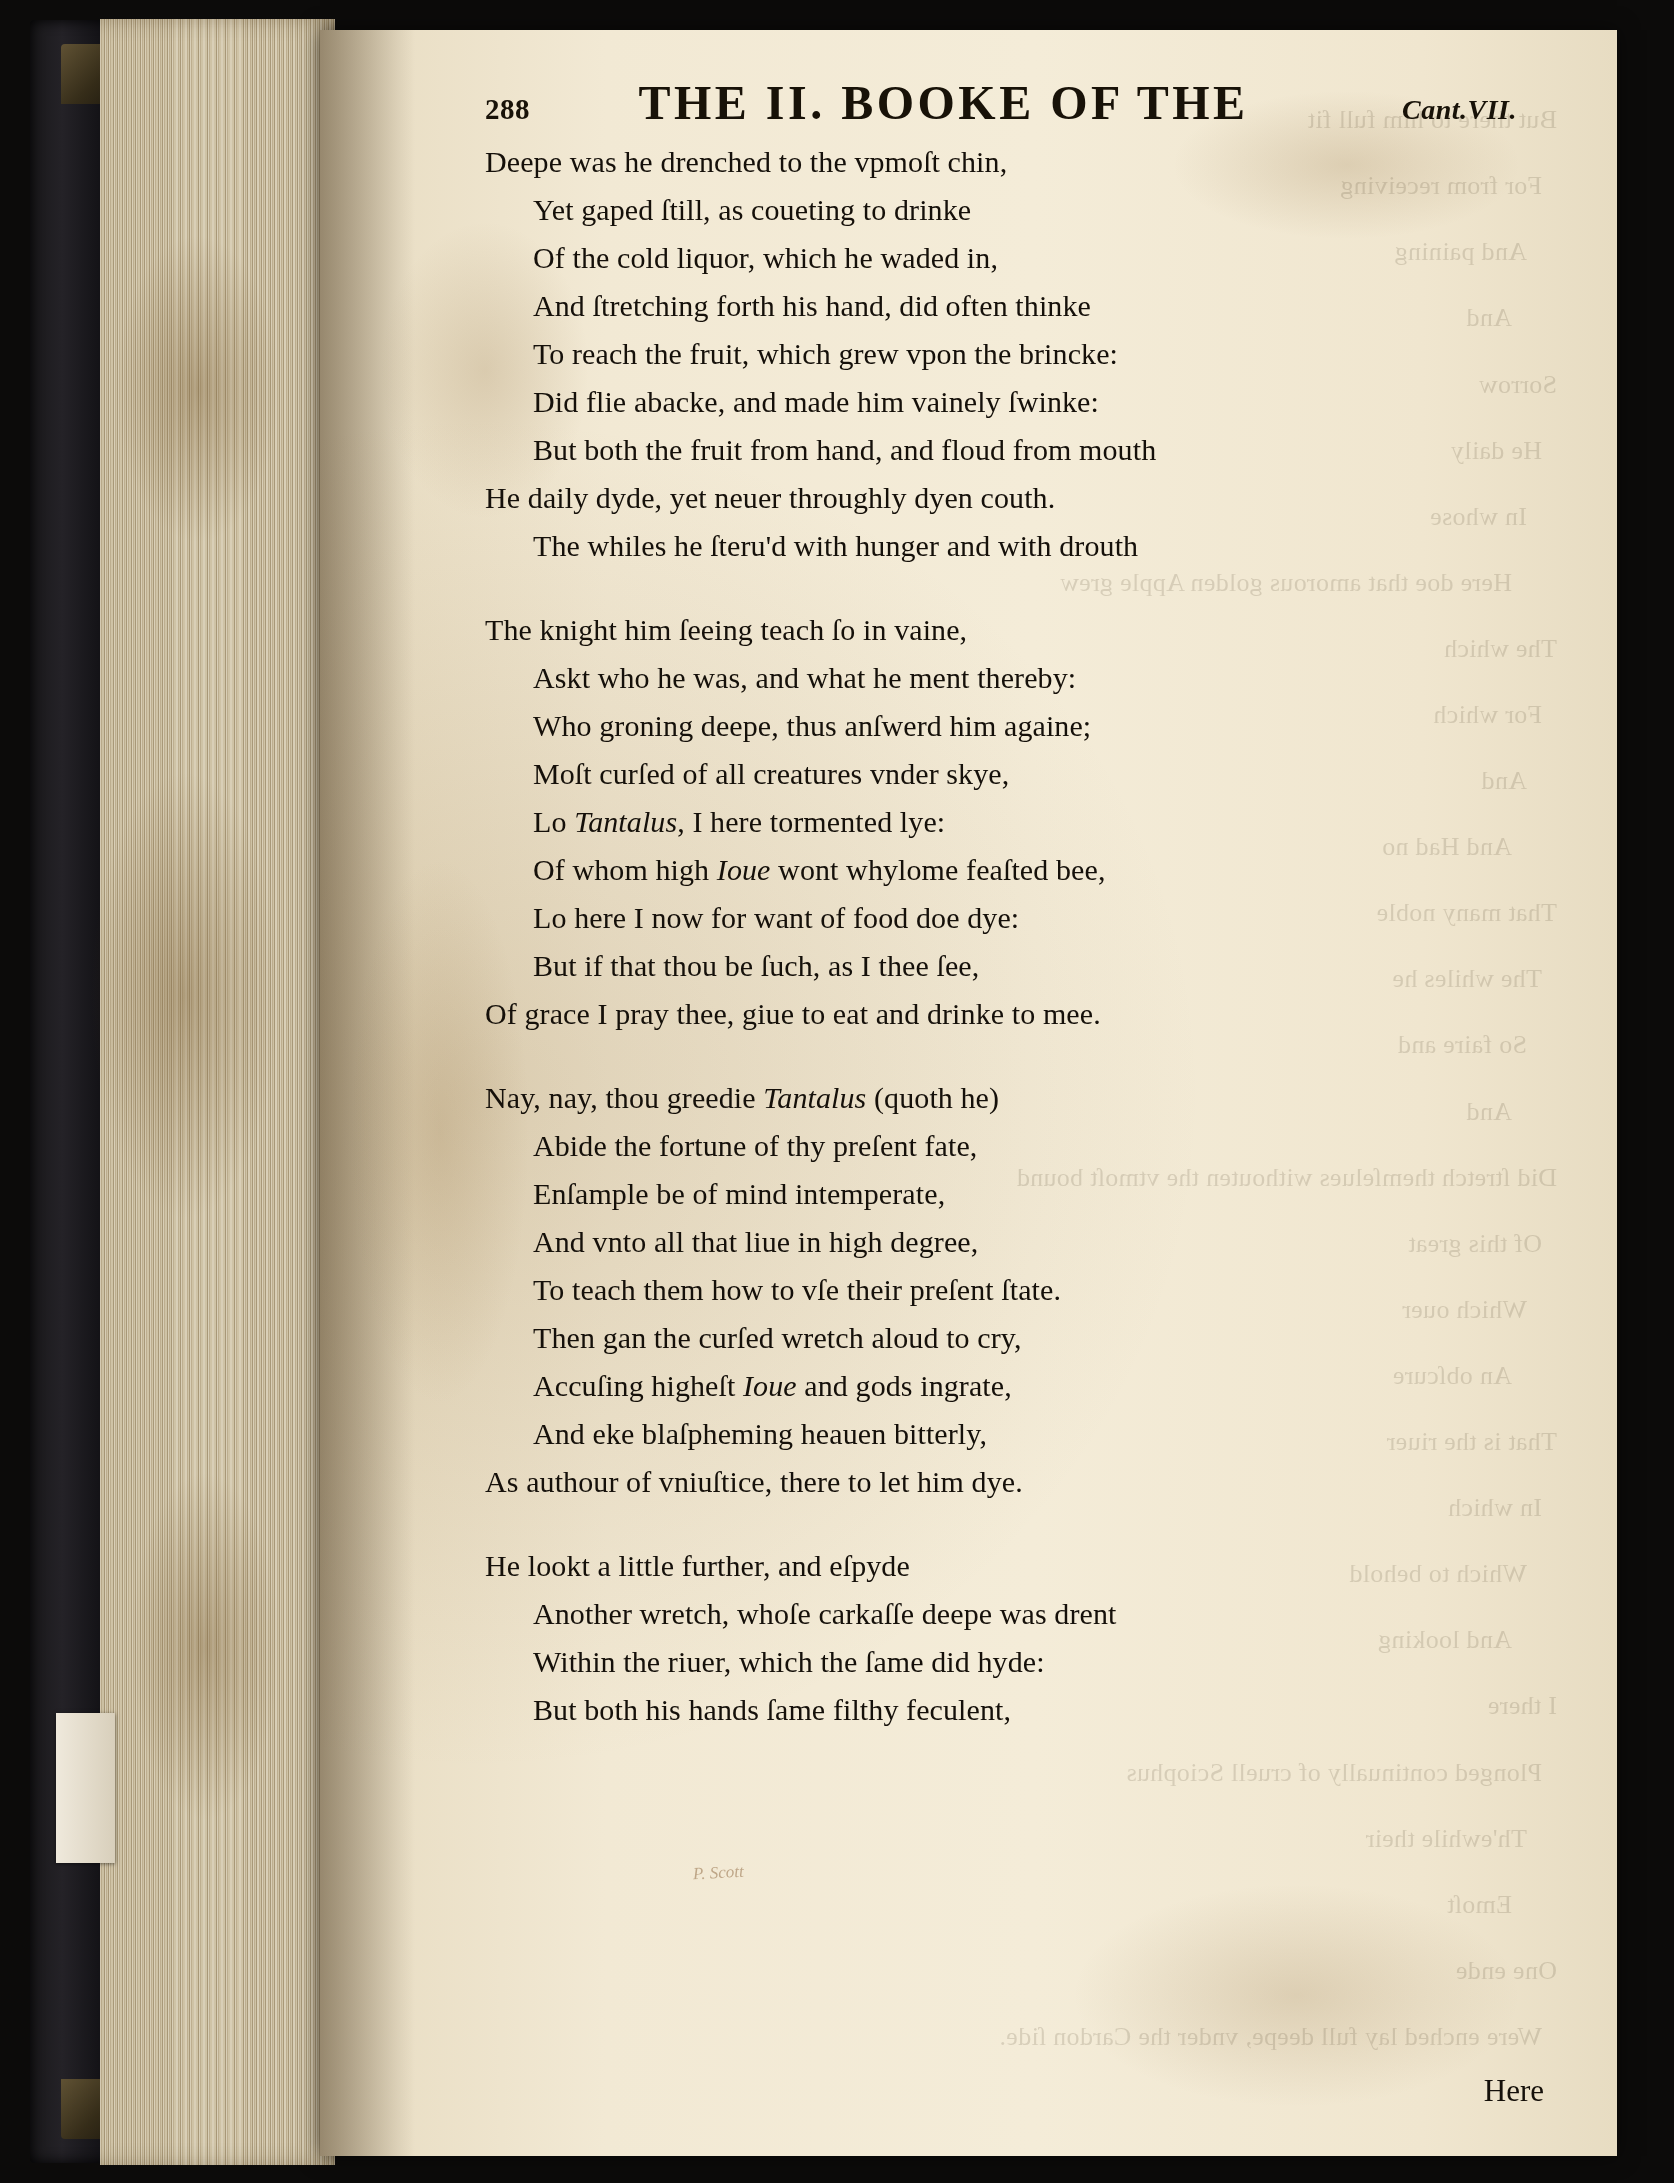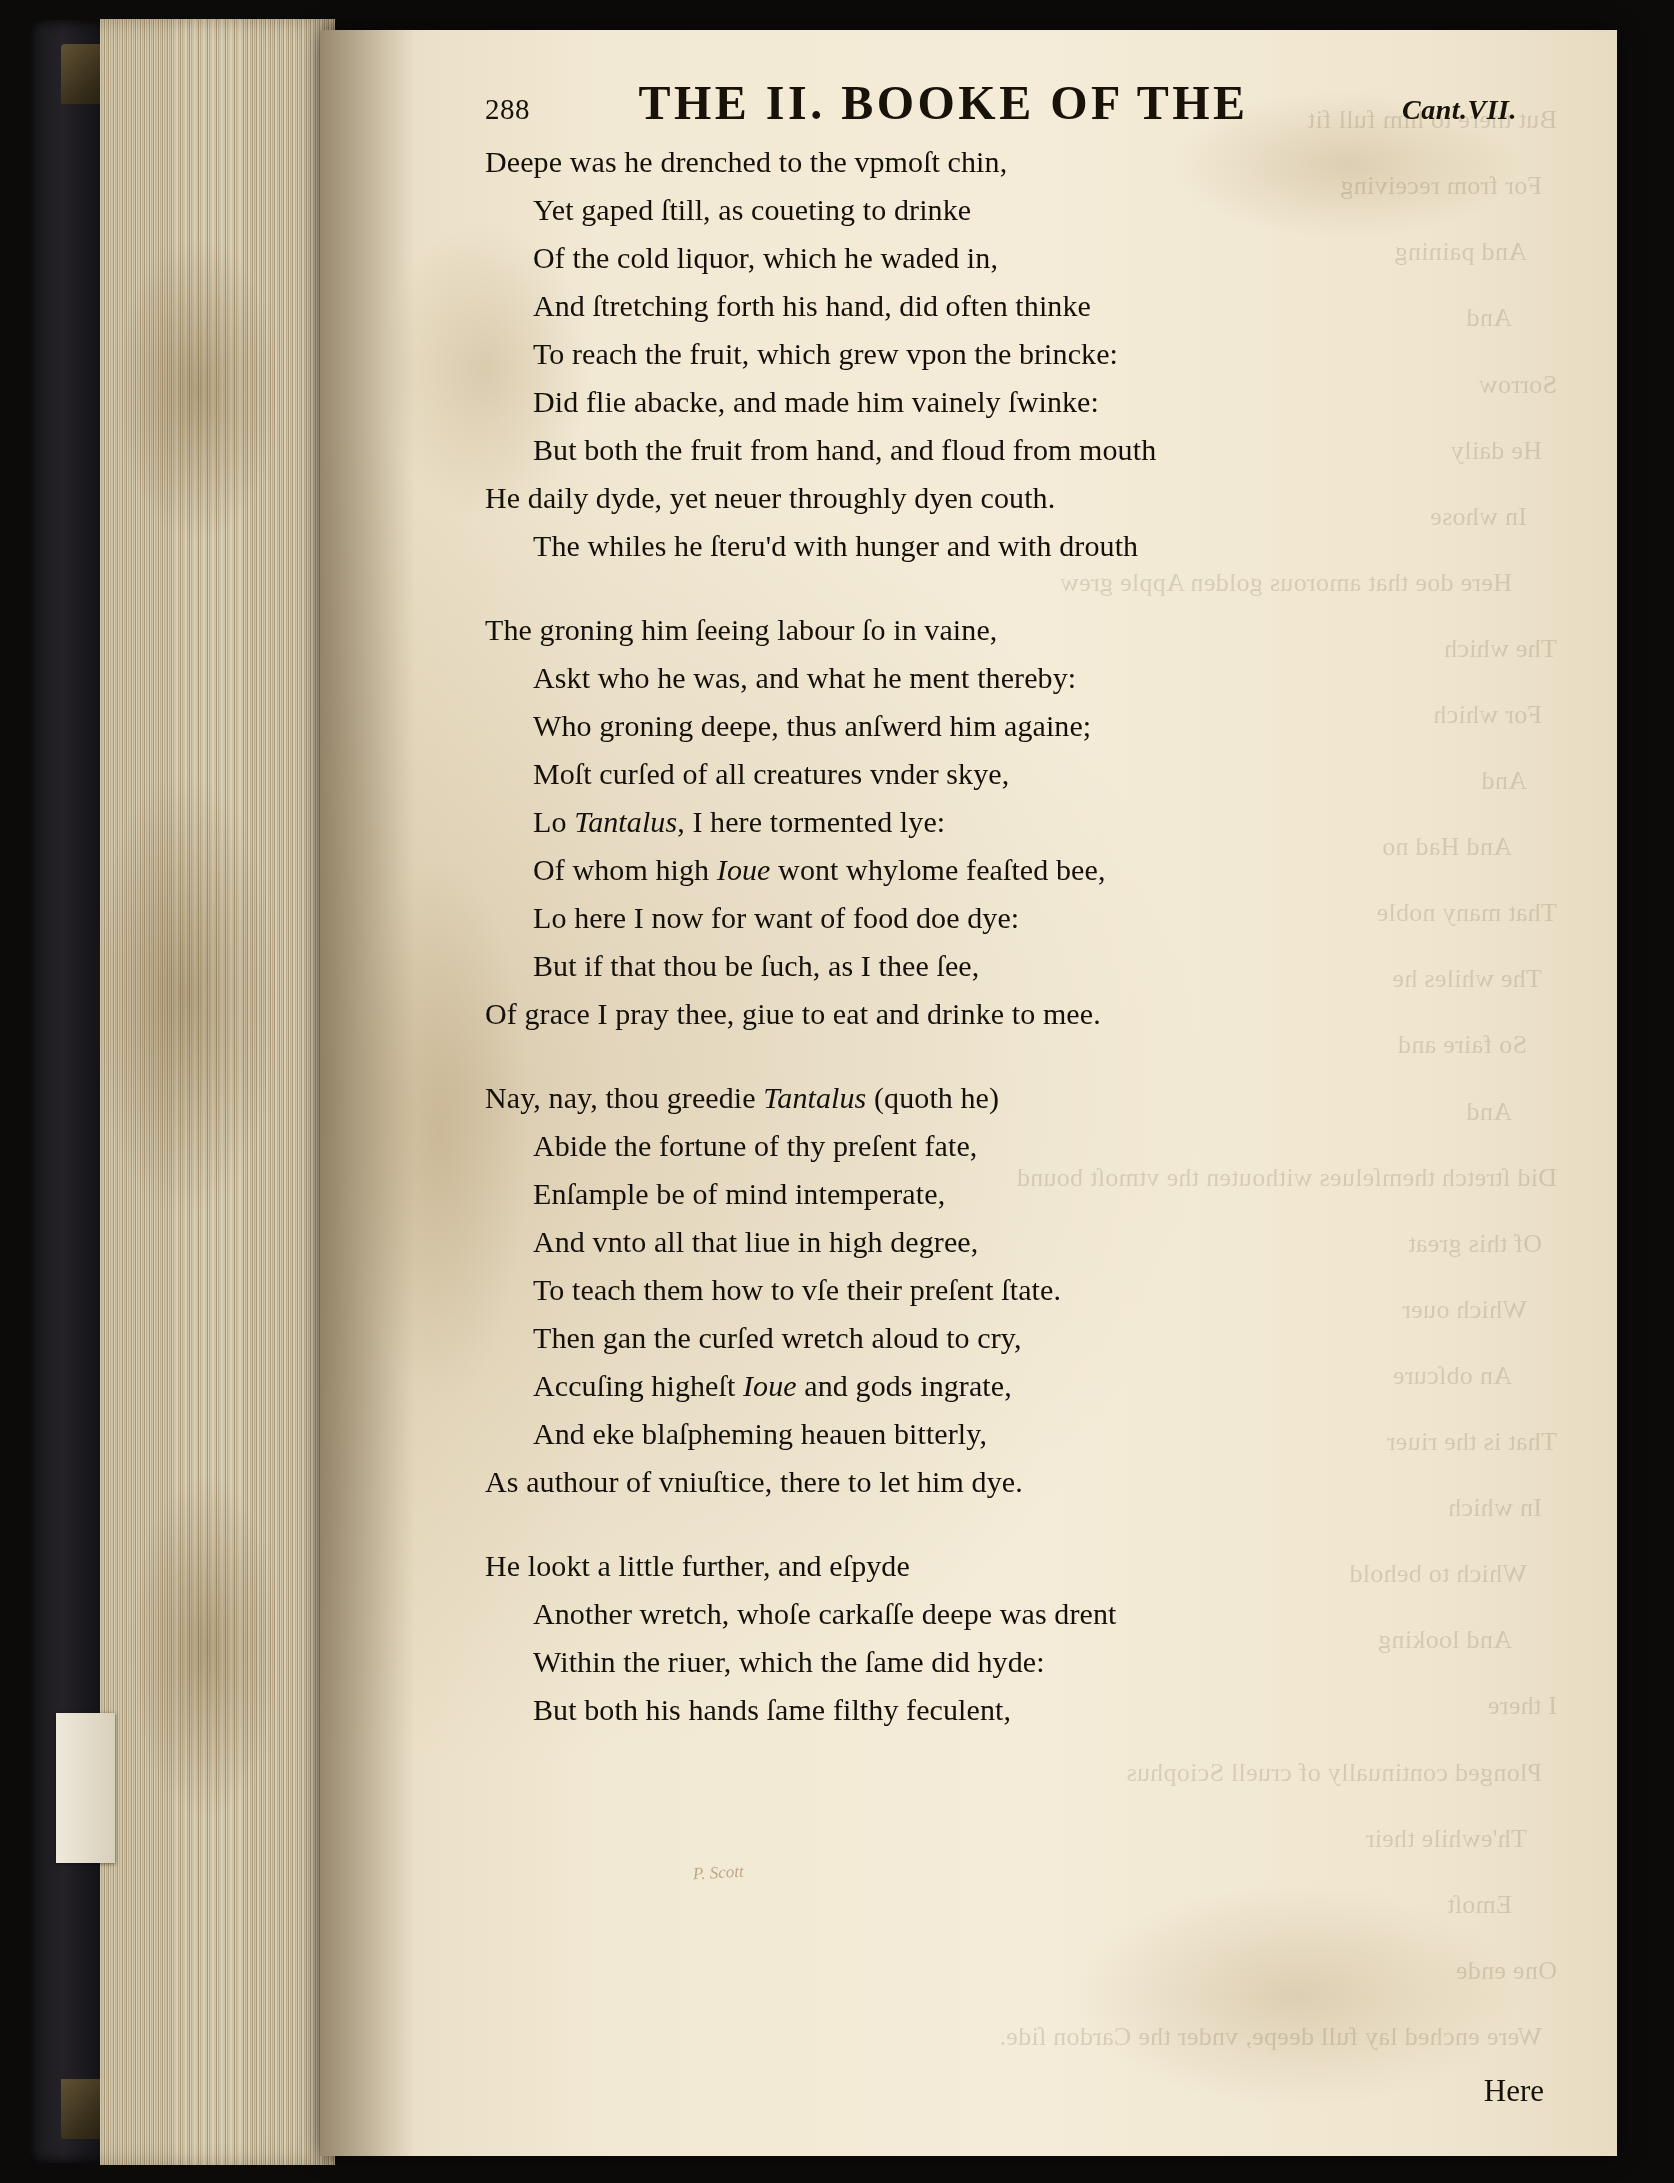--- a/index.html
+++ b/index.html
@@ -118,21 +118,21 @@
     top: 45px;
     height: 45px;
     padding: 0 100px 0 165px;
     display: flex;
     align-items: baseline;
     justify-content: space-between;
     color: #181208;
   }
   .folio {
     font-size: 29px;
-    font-weight: 400;
+    font-weight: 700;
     letter-spacing: 0.5px;
   }
   .head-title {
     font-size: 48px;
     font-weight: 700;
     letter-spacing: 3.5px;
     margin-left: -45px;
   }
   .signature {
     font-size: 28px;
@@ -264,21 +264,21 @@
           <div class="vline ind">Yet gaped ſtill, as coueting to drinke</div>
           <div class="vline ind">Of the cold liquor, which he waded in,</div>
           <div class="vline ind">And ſtretching forth his hand, did often thinke</div>
           <div class="vline ind">To reach the fruit, which grew vpon the brincke:</div>
           <div class="vline ind">Did flie abacke, and made him vainely ſwinke:</div>
           <div class="vline ind">But both the fruit from hand, and floud from mouth</div>
           <div class="vline flush">He daily dyde, yet neuer throughly dyen couth.</div>
           <div class="vline ind">The whiles he ſteru'd with hunger and with drouth</div>
         </div>
         <div class="stanza">
-          <div class="vline flush">The groning him ſeeing labour ſo in vaine,</div>
+          <div class="vline flush">The knight him ſeeing teach ſo in vaine,</div>
           <div class="vline ind">Askt who he was, and what he ment thereby:</div>
           <div class="vline ind">Who groning deepe, thus anſwerd him againe;</div>
           <div class="vline ind">Moſt curſed of all creatures vnder skye,</div>
           <div class="vline ind">Lo <i>Tantalus</i>, I here tormented lye:</div>
           <div class="vline ind">Of whom high <i>Ioue</i> wont whylome feaſted bee,</div>
           <div class="vline ind">Lo here I now for want of food doe dye:</div>
           <div class="vline ind">But if that thou be ſuch, as I thee ſee,</div>
           <div class="vline flush">Of grace I pray thee, giue to eat and drinke to mee.</div>
         </div>
         <div class="stanza">

